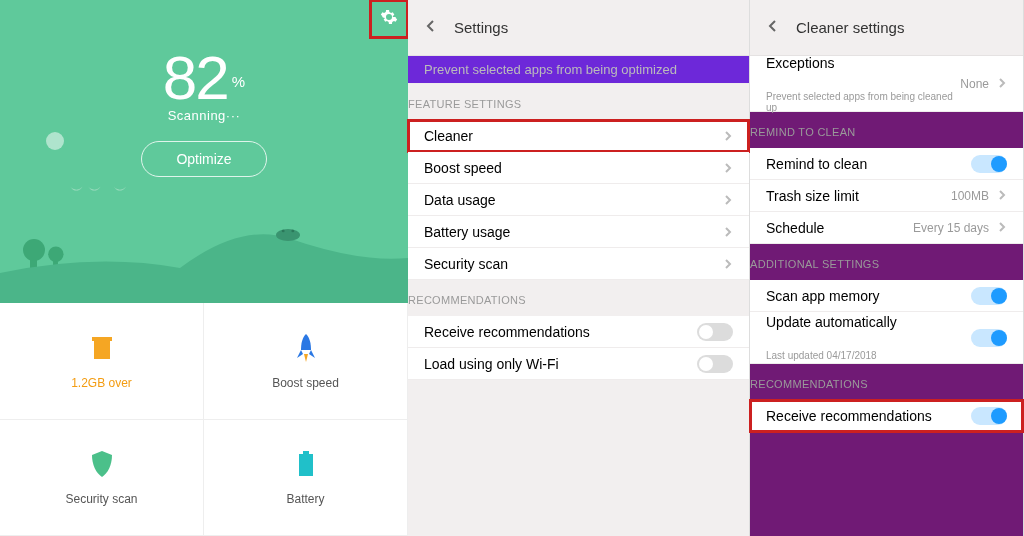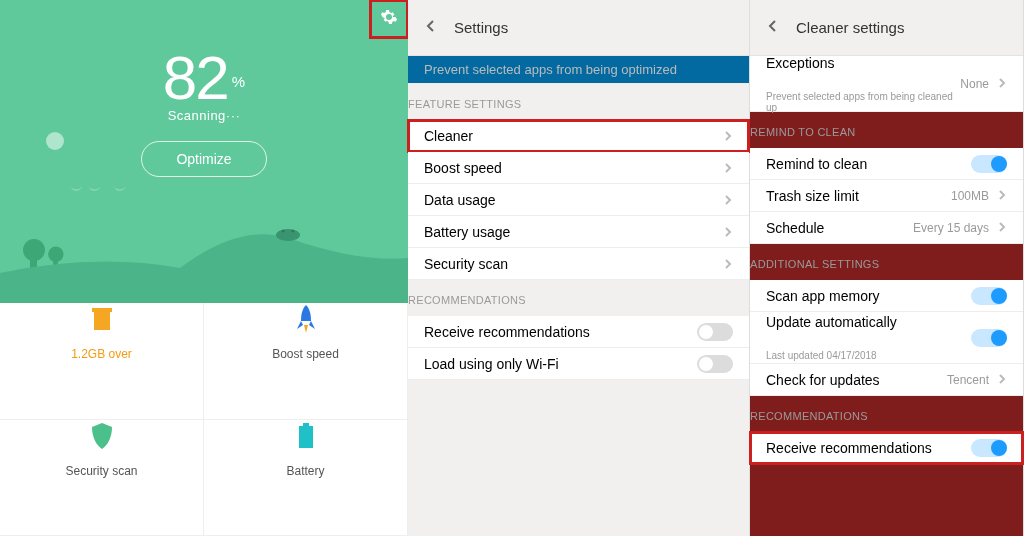--- a/index.html
+++ b/index.html
@@ -1,21 +1,21 @@
 <!DOCTYPE html>
 <html><head>
 <meta charset="utf-8">
 <style>
   *{box-sizing:border-box;margin:0;padding:0;font-family:-apple-system,Helvetica,Arial,sans-serif}
   body{width:1024px;height:536px;background:#fff;position:relative;overflow:hidden}
   .cols{display:flex;width:100%;height:100%}
   .col{position:relative;height:100%;border-right:1px solid #ddd}
   .c1{width:408px;border-right:none}
   .c2{width:342px;background:#f2efef}
-  .c3{flex:1;background:#7f1d1d}
+  .c3{flex:1;background:#701a75}
   
   .wm{position:absolute;left:350px;top:0;width:340px;height:100%;pointer-events:none;z-index:0}
   .wm svg{width:100%;height:100%}
   
   .hero{height:303px;background:#5fc99b;position:relative;color:#fff;overflow:hidden}
   .gear-wrap{position:absolute;top:0;right:0;width:38px;height:38px;display:flex;align-items:center;justify-content:center;outline:2px solid #cc3a2a}
   .gear-wrap svg{width:18px;height:18px;fill:#fff}
   .score{position:absolute;top:42px;left:0;right:0;text-align:center}
   .num{font-size:62px;font-weight:300;letter-spacing:-2px}
   .pct{font-size:15px;vertical-align:12px;margin-left:4px}
@@ -25,21 +25,21 @@
   .sun{position:absolute;width:18px;height:18px;border-radius:50%;background:#fff;opacity:.5;top:132px;left:46px}
   .birds{position:absolute;top:182px;left:70px;font-size:14px;color:#9bdbbe}
   .hill{position:absolute;bottom:0;width:100%;height:90px}
   .hill svg{width:100%;height:100%;display:block}
   .tree{position:absolute;width:7px;height:22px;background:#3da876;bottom:28px}
   .tree::before{content:"";position:absolute;width:22px;height:22px;border-radius:50%;background:#3da876;left:-7px;top:-14px}
   .t1{left:30px}
   .t2{left:52px;transform:scale(.7)}
   
   .grid{display:grid;grid-template-columns:1fr 1fr;grid-template-rows:1fr 1fr;height:233px;background:#fff}
-  .cell{display:flex;flex-direction:column;align-items:center;gap:12px;border-right:1px solid #eee;border-bottom:1px solid #eee}
+  .cell{display:flex;flex-direction:column;align-items:center;justify-content:center;gap:12px;border-right:1px solid #eee;border-bottom:1px solid #eee}
   .cell .lbl{font-size:12px;color:#555}
   .cell.orange .lbl{color:#f39c12}
   .ico{width:28px;height:32px;display:flex;align-items:center;justify-content:center}
   
   .hdr{height:56px;display:flex;align-items:center;padding:0 16px;background:#f2efef;border-bottom:1px solid #e5e2e2;font-size:15px;color:#333;gap:16px}
   .back svg{width:14px;height:14px;stroke:#666;stroke-width:2;fill:none}
   
   .section-label{padding:14px 0 10px;font-size:11px;color:#9a9a9a;letter-spacing:.3px}
   .row{display:flex;align-items:center;justify-content:space-between;padding:0 16px;height:32px;background:#fff;border-bottom:1px solid #efecec;font-size:14px;position:relative;z-index:2}
   .row .left{display:flex;flex-direction:column}
@@ -135,21 +135,21 @@
 </div>
 
 <div class="col c2">
   <div class="hdr">
     <span class="back"><svg viewBox="0 0 14 14">
             <polyline points="9,2 4,7 9,12"></polyline>
           </svg></span>
     <span>Settings</span>
   </div>
   <div class="body">
-    <div class="row" style="height:28px;background:#0369a1">
+    <div class="row" style="height:28px;background:#6d28d9">
           <span class="faded">Prevent selected apps from being optimized</span>
         </div>
     <div class="section-label">FEATURE SETTINGS</div>
     <div class="row hl">
           <span>Cleaner</span>
           <span class="chev"><svg viewBox="0 0 10 10">
               <polyline points="3,1 7,5 3,9"></polyline>
             </svg></span>
         </div>
     <div class="row">
@@ -236,29 +236,20 @@
           <span>Scan app memory</span>
           <span class="toggle on"></span>
         </div>
     <div class="row" style="height:52px">
       <div class="left">
             <span>Update automatically</span>
             <span class="sub">Last updated 04/17/2018</span>
           </div>
       <span class="toggle on"></span>
     </div>
-    <div class="row">
-          <span>Check for updates</span>
-          <div class="right">
-            <span>Tencent</span>
-            <span class="chev"><svg viewBox="0 0 10 10">
-                <polyline points="3,1 7,5 3,9"></polyline>
-              </svg></span>
-          </div>
-        </div>
     <div class="section-label">RECOMMENDATIONS</div>
     <div class="row hl">
           <span>Receive recommendations</span>
           <span class="toggle on"></span>
         </div>
   </div>
 </div>
 
 </div>
 

